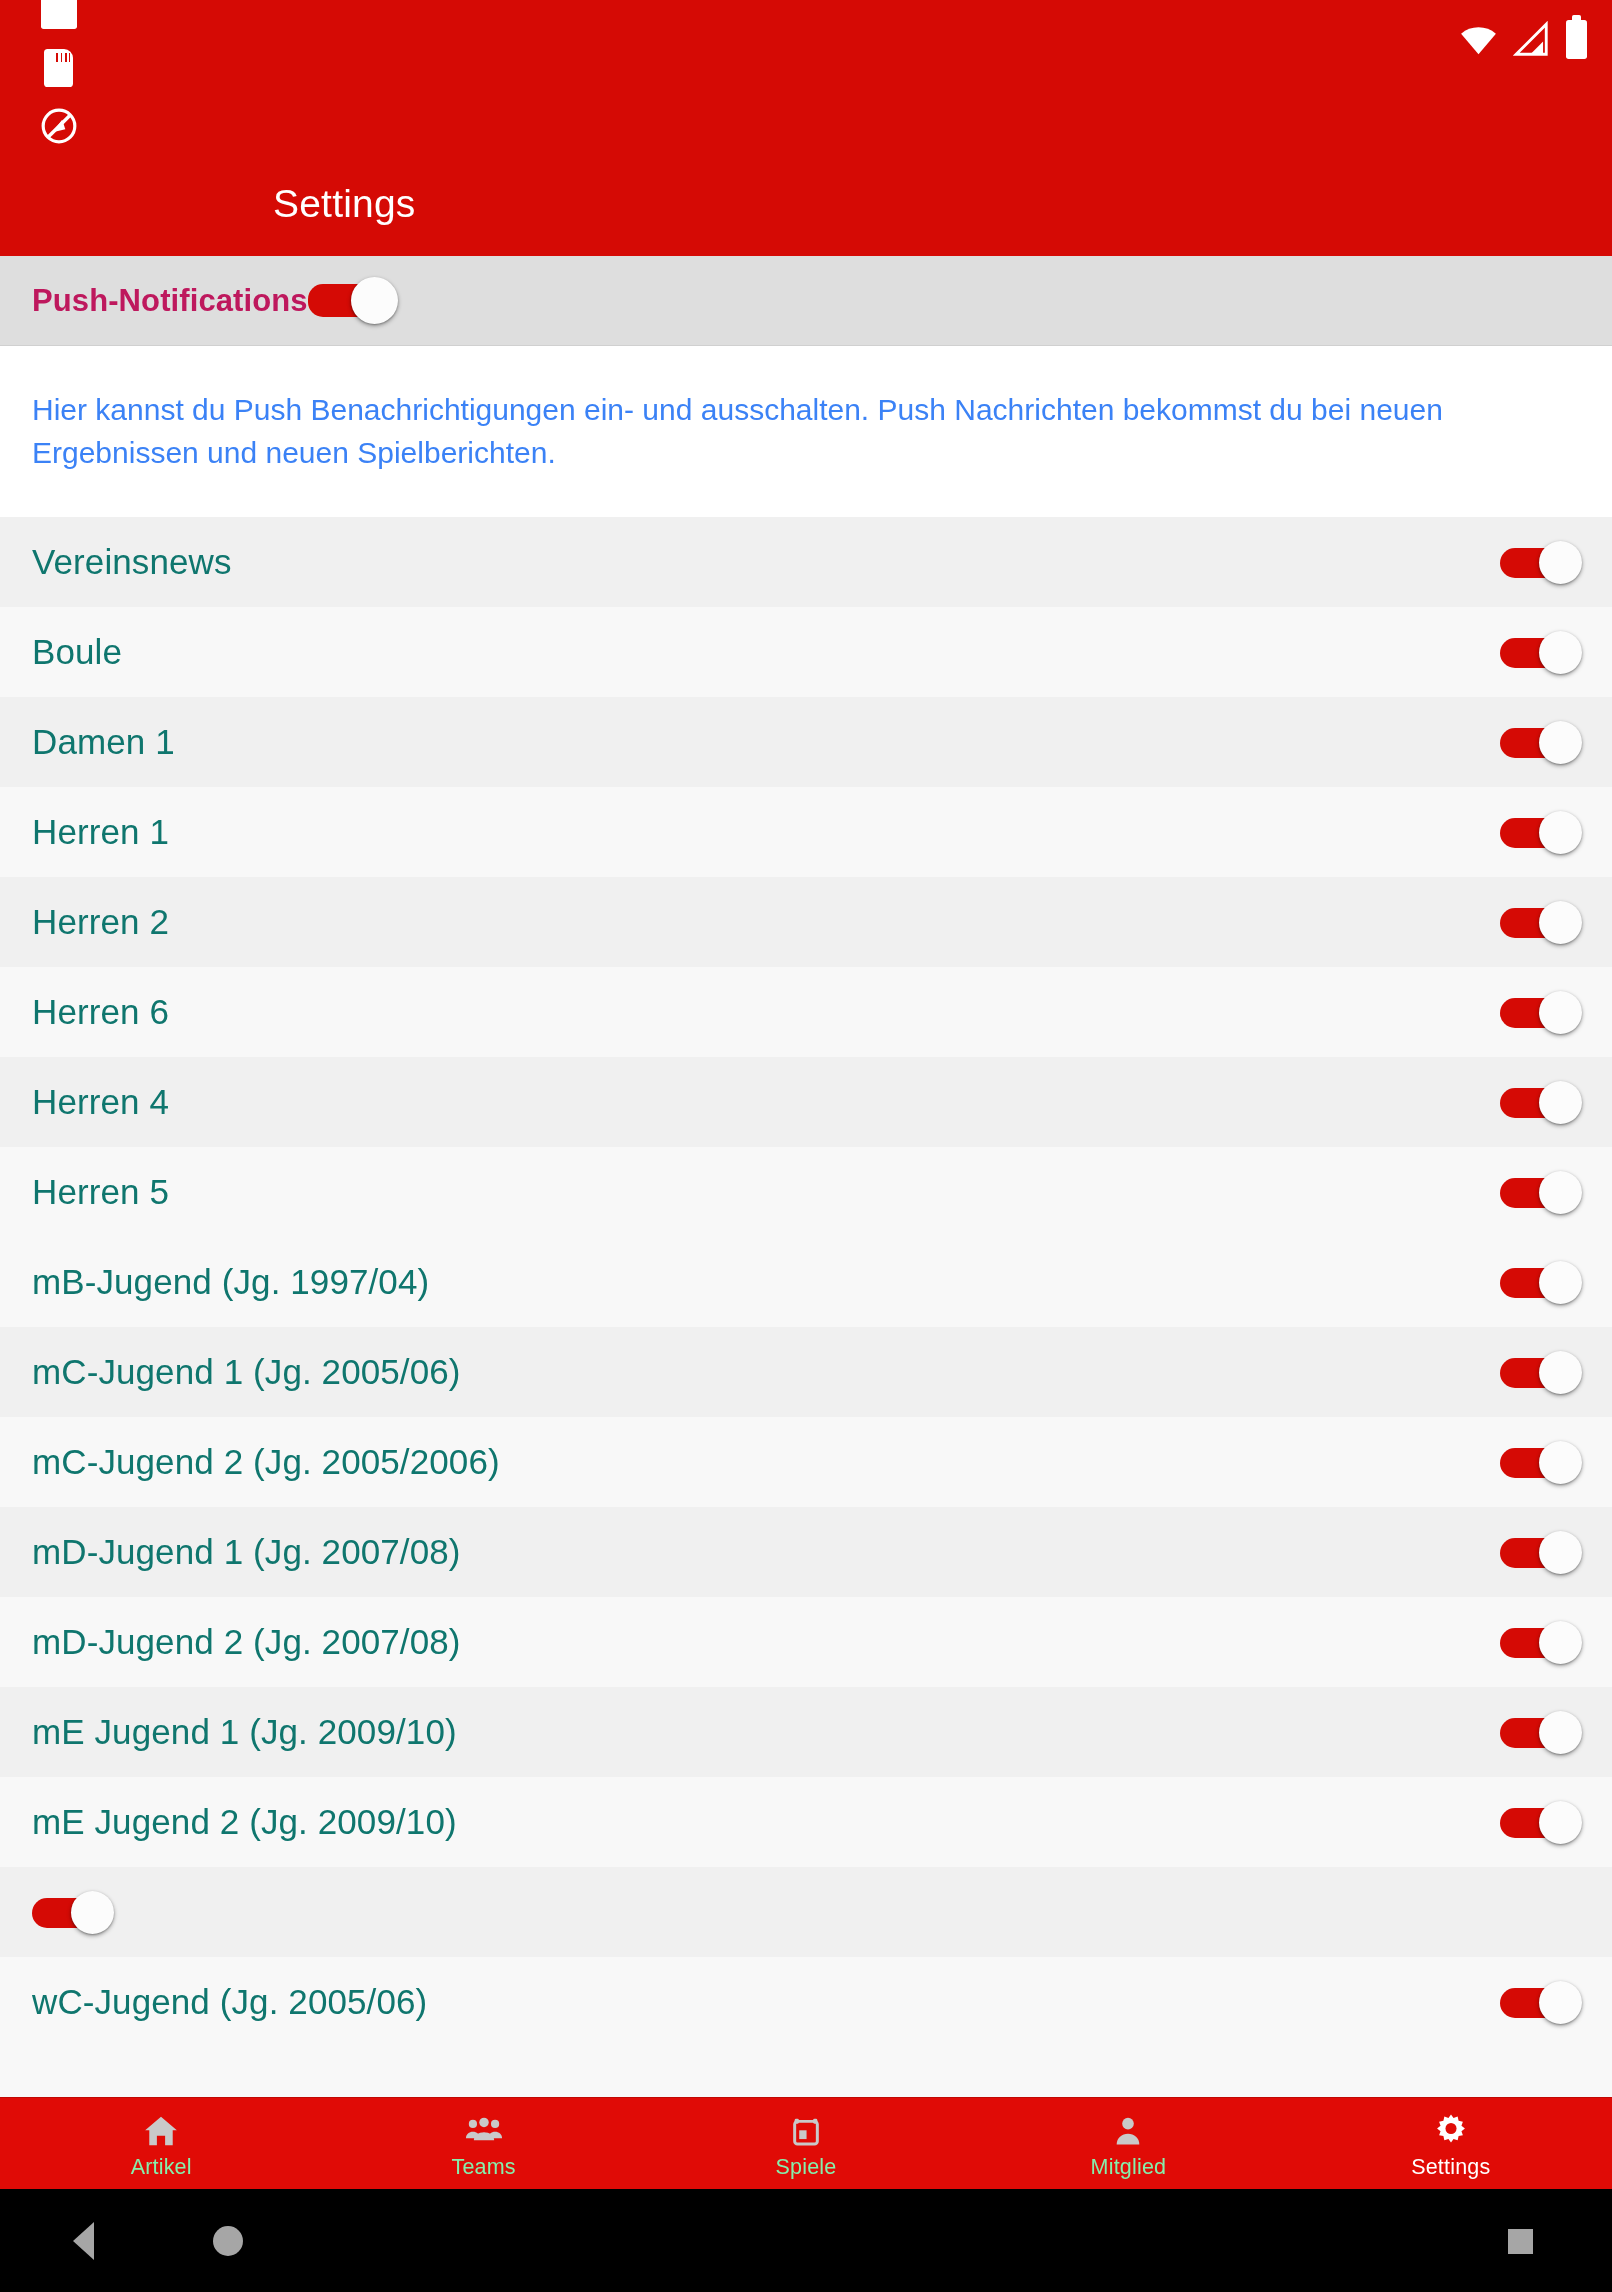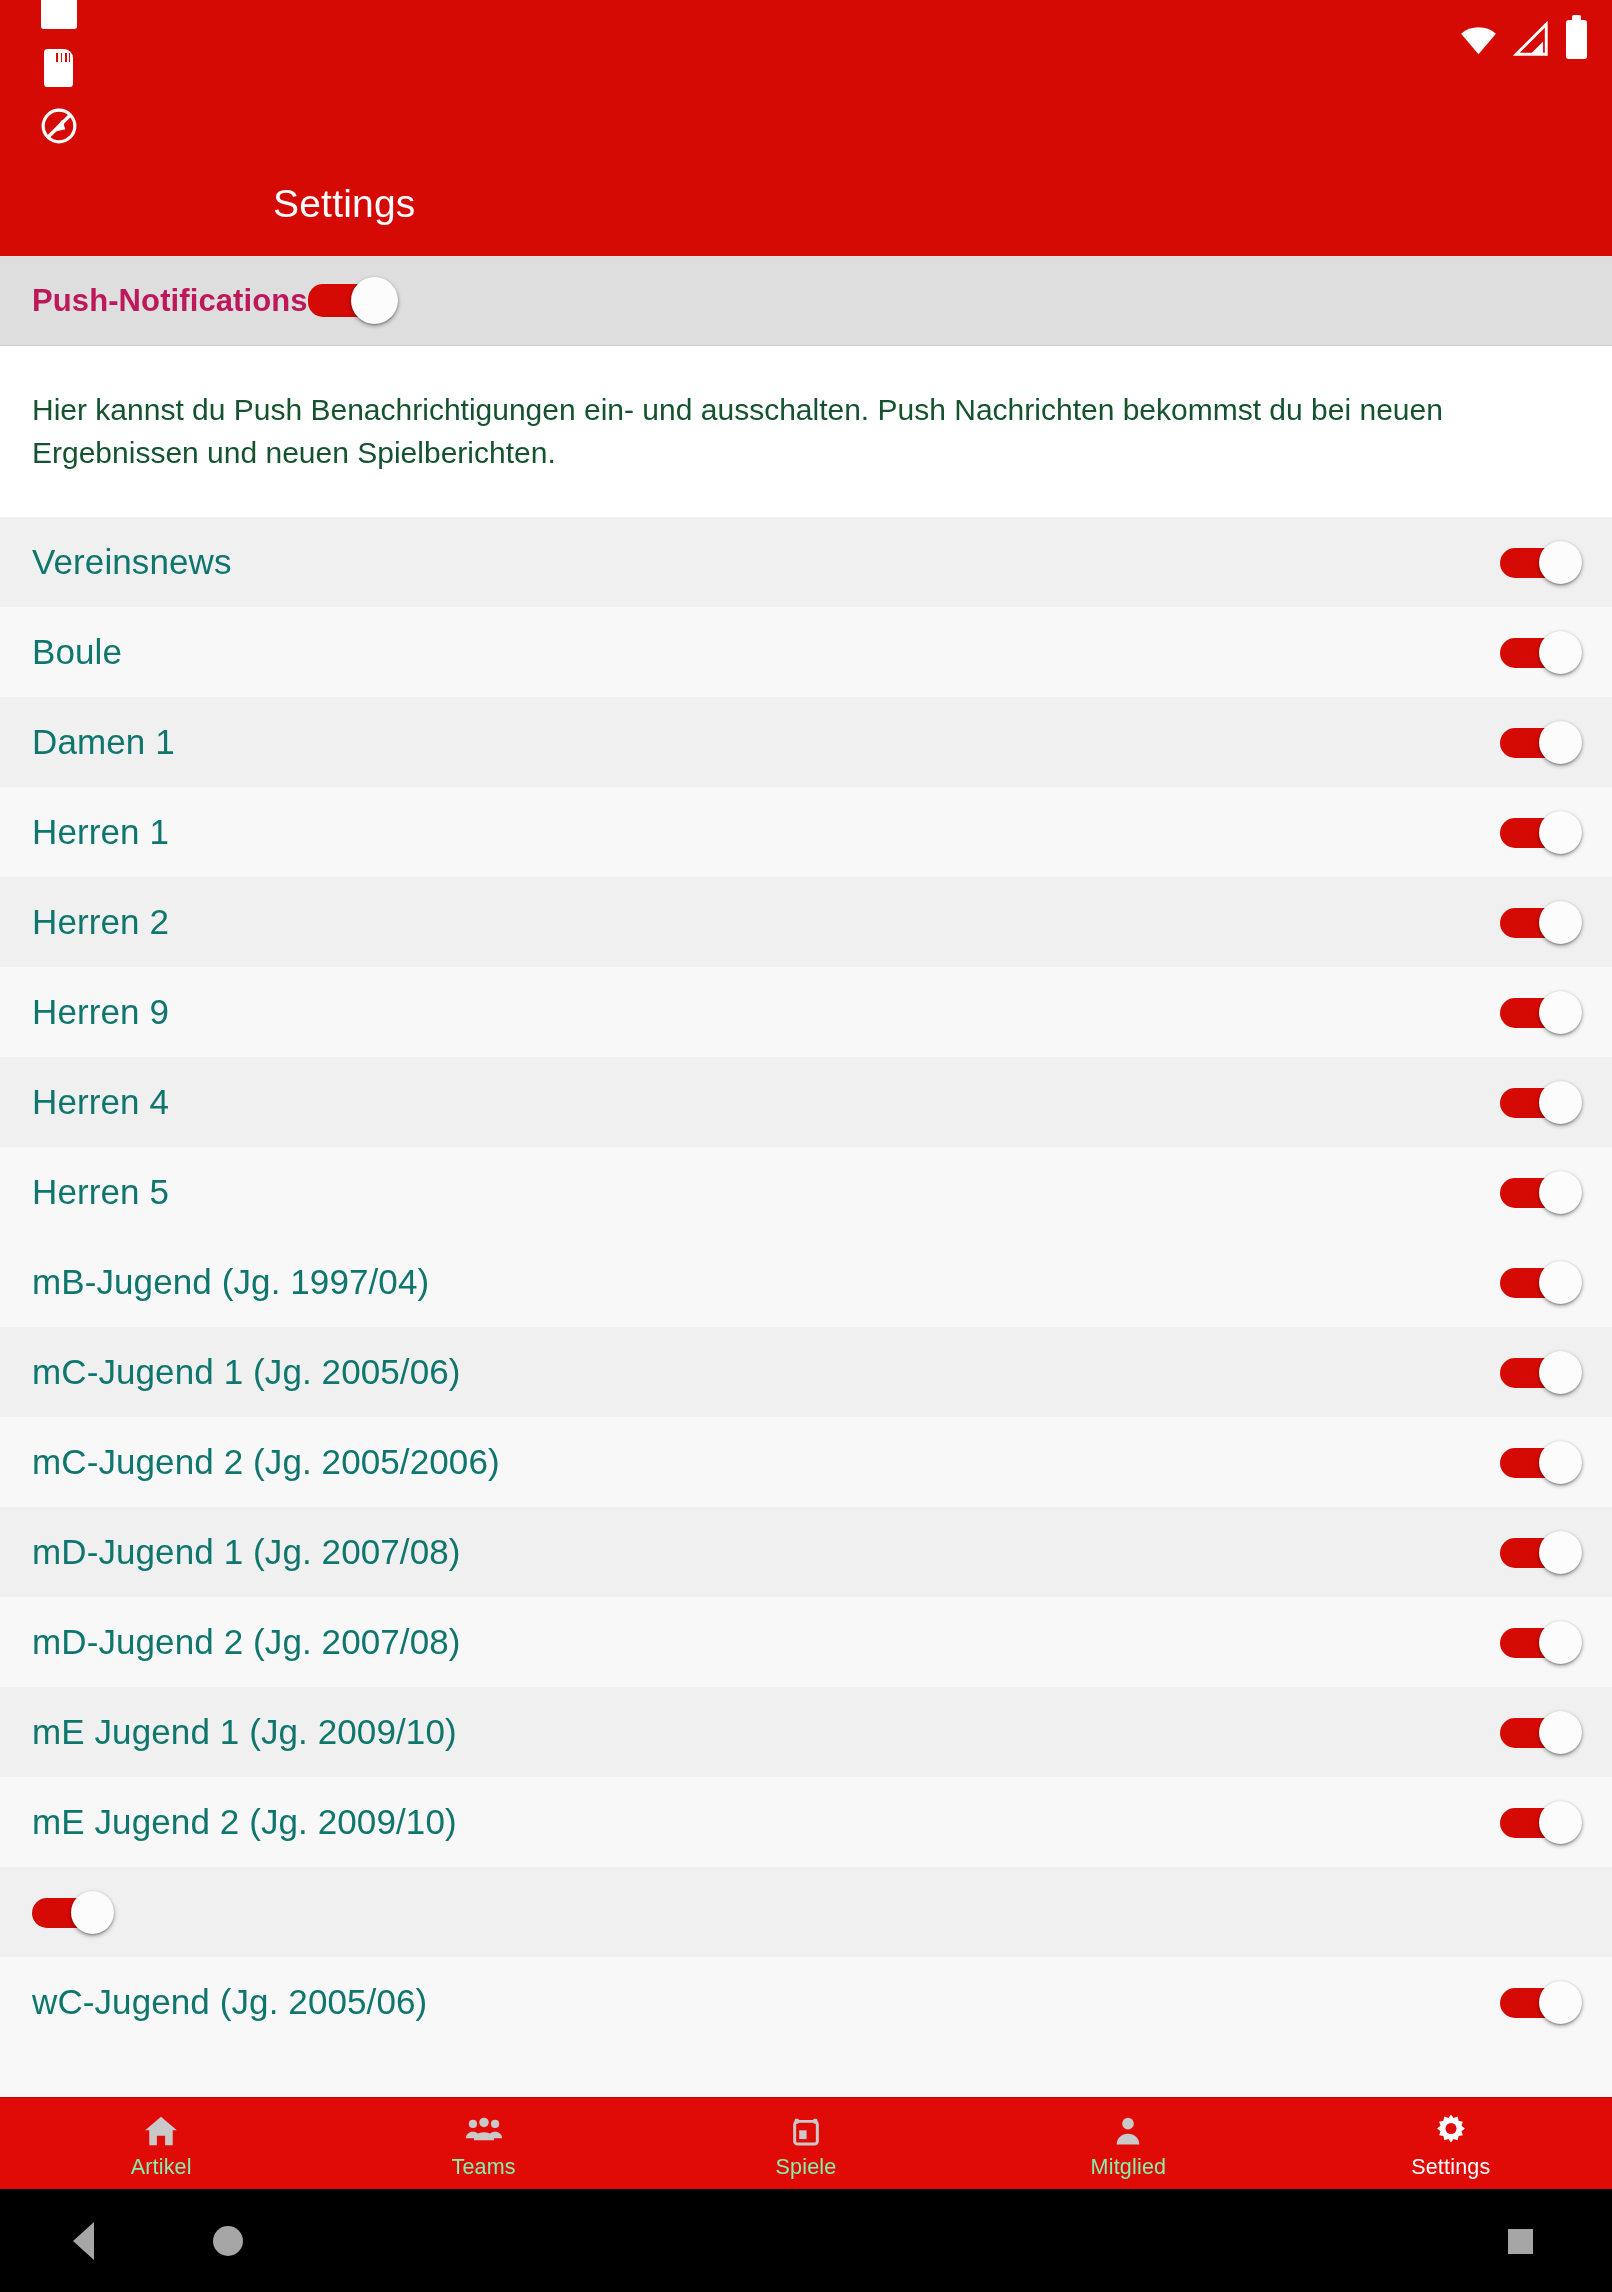--- a/index.html
+++ b/index.html
@@ -122,21 +122,21 @@
 
   
   .description {
     background: #ffffff;
     padding: 43px 43px 43px 32px;
     flex: 0 0 auto;
   }
   .description p {
     font-size: 30px;
     line-height: 1.42;
-    color: #14532d;
+    color: #3b82f6;
     max-width: 1554px;
   }
 
   
   .list {
     flex: 1 1 auto;
     overflow: hidden;
     background: #f8f8f8;
   }
   .row {
@@ -334,21 +334,21 @@
         </span>
       </div>
       <div class="row alt-a">
         <span class="row-label">Herren 2</span>
         <span class="switch">
           <span class="track"></span>
           <span class="thumb"></span>
         </span>
       </div>
       <div class="row alt-b">
-        <span class="row-label">Herren 9</span>
+        <span class="row-label">Herren 6</span>
         <span class="switch">
           <span class="track"></span>
           <span class="thumb"></span>
         </span>
       </div>
       <div class="row alt-a">
         <span class="row-label">Herren 4</span>
         <span class="switch">
           <span class="track"></span>
           <span class="thumb"></span>

